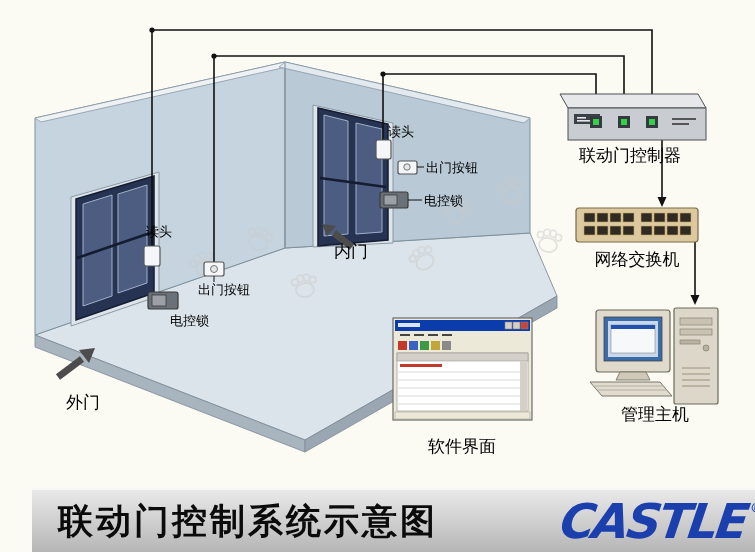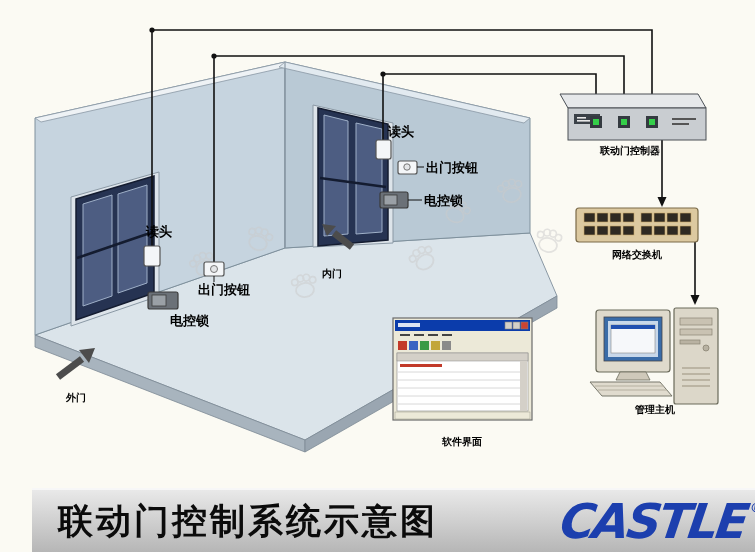--- a/index.html
+++ b/index.html
@@ -1,20 +1,20 @@
 <!DOCTYPE html>
 <html><head>
 <meta charset="utf-8">
 <style>
   html,body{margin:0;padding:0;background:#888;}
   .stage{position:relative;width:755px;height:552px;background:#fbfaf3;overflow:hidden;
          font-family:"DejaVu Sans","Liberation Sans",sans-serif;}
   .stage svg{position:absolute;left:0;top:0;}
-  .lbl{position:absolute;color:#000;font-size:13px;font-weight:700;white-space:nowrap;line-height:1.2;}
-  .lbl.big{font-size:10px;}
+  .lbl{position:absolute;color:#000;font-size:13px;font-weight:400;white-space:nowrap;line-height:1.2;}
+  .lbl.big{font-size:17px;}
   .lbl.center{transform:translateX(-50%);}
   .footer{position:absolute;left:0;bottom:0;width:755px;height:64px;box-sizing:border-box;
           background:linear-gradient(#e9e9e9,#b6b6b6);border-top:2px solid #f7f7f7;
           display:flex;align-items:center;justify-content:space-between;padding:0 26px;margin-left:32px;}
   .title{font-size:35px;font-weight:700;color:#0b0b0b;letter-spacing:3px;}
   .logo{font-size:48px;font-weight:700;font-style:italic;color:#1c3fae;
         transform:skewX(-8deg);letter-spacing:-3px;line-height:1;}
   .logo sup{font-size:13px;font-style:normal;letter-spacing:0;vertical-align:26px;margin-left:2px;}
 </style>
 </head>
@@ -215,21 +215,21 @@
 </svg>
 
 <div class="lbl" style="left:146px;top:224px;">读头</div>
 <div class="lbl" style="left:198px;top:282px;">出门按钮</div>
 <div class="lbl" style="left:170px;top:313px;">电控锁</div>
 <div class="lbl big" style="left:66px;top:392px;">外门</div>
 
 <div class="lbl" style="left:388px;top:124px;">读头</div>
 <div class="lbl" style="left:426px;top:160px;">出门按钮</div>
 <div class="lbl" style="left:424px;top:193px;">电控锁</div>
-<div class="lbl big" style="left:322px;top:241px;margin-top:27px;">内门</div>
+<div class="lbl big" style="left:334px;top:241px;">内门</div>
 
 <div class="lbl big center" style="left:630px;top:145px;">联动门控制器</div>
 <div class="lbl big center" style="left:637px;top:249px;">网络交换机</div>
 <div class="lbl big center" style="left:462px;top:436px;">软件界面</div>
 <div class="lbl big center" style="left:655px;top:404px;">管理主机</div>
 
 <div class="footer">
   <div class="title">联动门控制系统示意图</div>
   <div class="logo"><span>CASTLE</span><sup>®</sup></div>
 </div>

